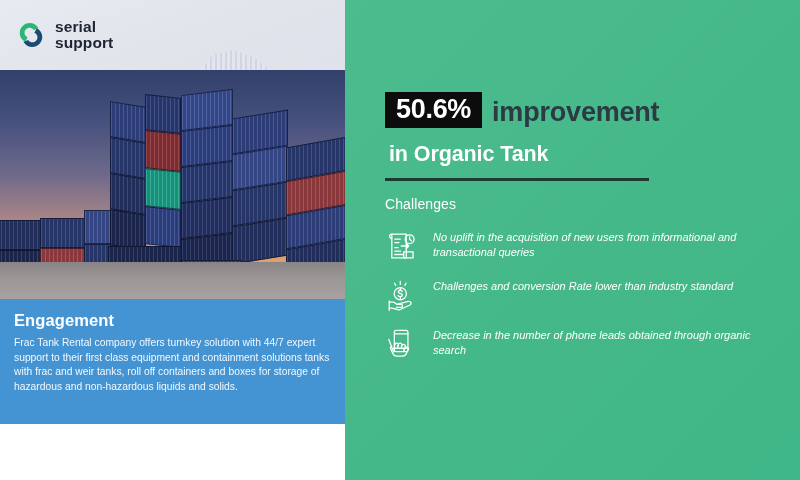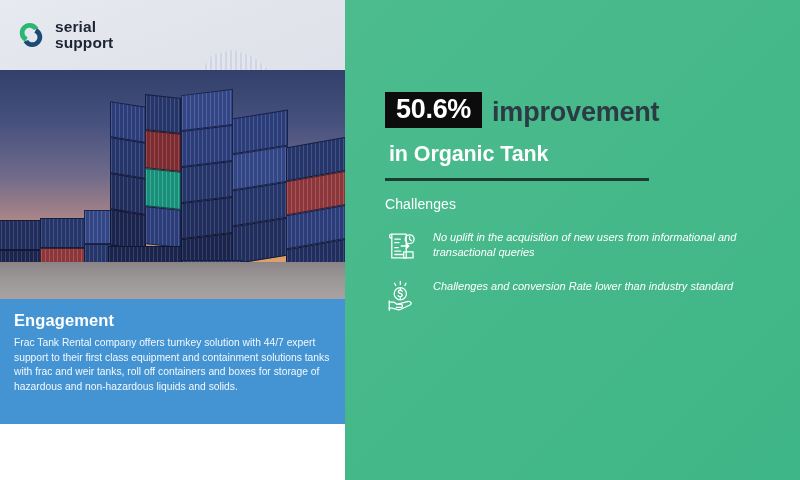--- a/index.html
+++ b/index.html
@@ -275,16 +275,28 @@
           <path d="M20.4 15.6c-.6-.8-1.6-1.2-2.5-1.2-1.3 0-2.3.8-2.3 1.9s1 1.6 2.3 1.9 2.4.8 2.4 1.9-1 1.9-2.4 1.9c-1 0-2-.4-2.6-1.2"></path>
           <path d="M18 12.6v1.2M18 23v1.3"></path>
           <path d="M18 7.5V4M12.6 8.8l-1.3-2.6M23.4 8.8l1.3-2.6"></path>
           <path d="M5 28.5h4.8c.8 0 1.5.3 2.1.8l2 1.7h4.7c1.1 0 2 .8 2 1.8s-.9 1.8-2 1.8h-5.3"></path>
           <path d="M14 31l13.4-3.4c1.6-.4 3 .5 3.3 1.8.2 1-.3 1.9-1.3 2.4l-10.8 5c-1.2.6-2.4.7-3.6.4l-5.6-1.5c-.5-.1-.9-.2-1.4-.2H5"></path>
           <path d="M5 27v11"></path>
         </svg>
         <div class="challenge-text">Challenges and conversion Rate lower than industry standard</div>
       </div>
 
+      <div class="challenge-item">
+        <svg class="challenge-icon" viewBox="0 0 40 40" fill="none" stroke="#ffffff" stroke-width="1.5" stroke-linecap="round" stroke-linejoin="round">
+          <rect x="11" y="4" width="16" height="25" rx="2.2"></rect>
+          <path d="M11 8h16M11 25h16"></path>
+          <path d="M4.5 14.5l3.5 9.5 2.4 5.5"></path>
+          <path d="M8 22.5c-1.2.6-1.8 1.9-1.3 3.1l2.6 6c.7 1.6 2.3 2.6 4 2.6h7.5c1.6 0 3.1-.9 3.9-2.3l2.6-4.8c.6-1.1.2-2.5-.9-3.1-1.1-.6-2.4-.2-3 .8l-1.5 2.6"></path>
+          <path d="M22.5 27.3l1.3-4c.4-1.1-.2-2.3-1.3-2.7-1.1-.4-2.3.2-2.6 1.3l-.9 3"></path>
+          <path d="M19 24.9l.8-3.4c.3-1.1-.4-2.2-1.5-2.5-1.1-.3-2.2.4-2.5 1.5l-.8 3.2"></path>
+          <path d="M15 23.7l.6-2.3c.3-1.1-.4-2.2-1.4-2.4-1.1-.3-2.1.4-2.4 1.4l-1.4 5.2"></path>
+        </svg>
+        <div class="challenge-text">Decrease in the number of phone leads obtained through organic search</div>
+      </div>
 
     </div>
   </div>
 </div>
 
 </body></html>

